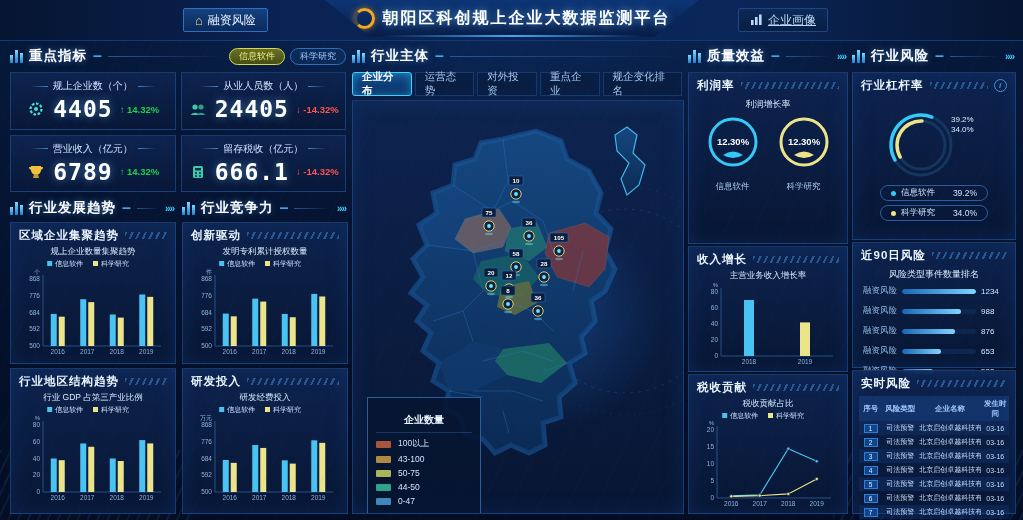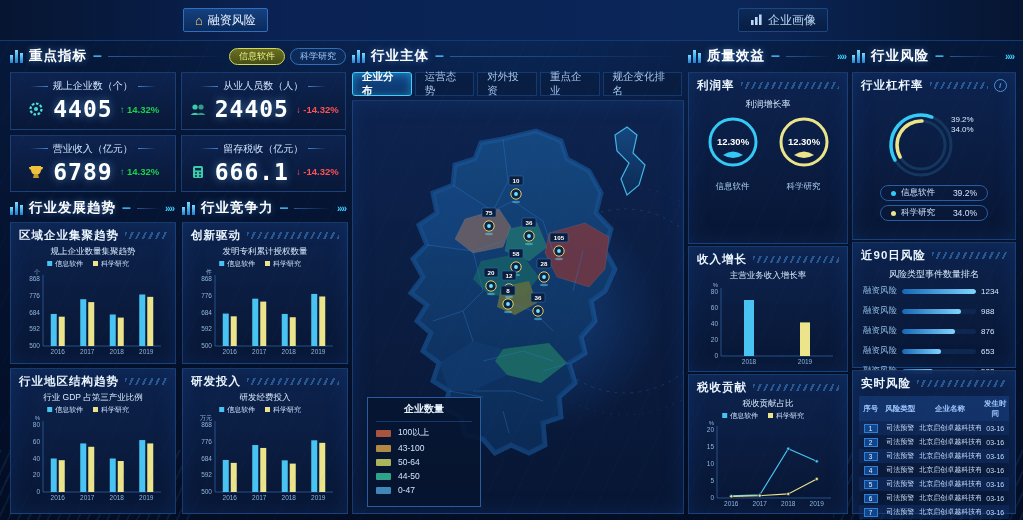--- a/index.html
+++ b/index.html
@@ -21,21 +21,21 @@
       display:flex;align-items:center;justify-content:center;gap:8px;
       box-shadow:0 2px 10px rgba(40,140,255,.35);}
   .title-plate::after{content:"";position:absolute;left:15%;right:15%;bottom:0;height:2px;
       background:linear-gradient(90deg,transparent,#3fa9f5,transparent);}
   .logo{width:15px;height:15px;border-radius:50%;border:3px solid #f5a623;border-left-color:rgba(245,166,35,.25);
       box-shadow:0 0 6px rgba(245,166,35,.6);} 
   .main-title{color:#fff;font-size:16px;font-weight:bold;letter-spacing:2px;text-shadow:0 0 8px rgba(110,190,255,.7);}
   .navbtn{position:absolute;top:8px;height:22px;display:flex;align-items:center;gap:5px;padding:0 11px;
       font-size:12px;color:#e8f3ff;cursor:pointer;border:1px solid #2f6fbd;border-radius:2px;
       background:linear-gradient(180deg,#15417f,#0b2a5c);} 
-  .navbtn.ghost{border-color:#1c4684;background:linear-gradient(180deg,#0c2a58,#081d42);color:#bcd8f7;}
+  .navbtn.ghost{border-color:#1c4684;background:linear-gradient(180deg,#0c2a58,#081d42);color:#bcd8f7;text-decoration:underline;}
   .navbtn .glyph{color:#ffd76b;font-size:13px;line-height:1;}
   .navbtn svg{display:block}
   
   .phead{position:absolute;display:flex;align-items:center;gap:6px;height:20px;}
   .phead .bars{display:flex;align-items:flex-end;gap:2px;}
   .phead .bars i{display:block;width:3px;background:linear-gradient(180deg,#79dcff,#1f7fd0);}
   .phead .bars i:nth-child(1){height:8px}.phead .bars i:nth-child(2){height:13px}.phead .bars i:nth-child(3){height:10px}
   .phead .t{color:#fff;font-weight:bold;font-size:13.5px;letter-spacing:1px;text-shadow:0 0 6px rgba(100,180,255,.5);}
   .phead .dash{color:#3fa9e8;font-weight:bold;}
   .phead .line{flex:1;height:1px;background:linear-gradient(90deg,#2a5795,transparent);}
@@ -73,21 +73,21 @@
   .tabs{position:absolute;display:flex;gap:3px;height:24px;align-items:stretch;}
   .tab{display:flex;align-items:center;padding:0 9px;font-size:10.5px;color:#a8c8ef;cursor:pointer;
       border:1px solid rgba(47,111,189,.35);background:rgba(10,28,62,.6);}
   .tab.on{color:#fff;font-weight:bold;border:1px solid #3fd0ff;border-radius:3px;
       background:linear-gradient(180deg,#11508f,#0c2f66);box-shadow:0 0 8px rgba(63,208,255,.45) inset;}
   
   .map-card{overflow:hidden;}
   .map-glow{position:absolute;left:70px;top:90px;width:250px;height:250px;border-radius:50%;
       background:radial-gradient(circle,rgba(36,120,220,.35),transparent 65%);}
   .map-legend{position:absolute;left:14px;top:296px;width:96px;background:rgba(6,20,48,.88);
-      border:1px solid #2a5ca0;padding:4px 8px 7px;z-index:3;}
+      border:1px solid #2a5ca0;padding:15px 8px 7px;z-index:3;}
   .map-legend .lt{color:#eaf5ff;font-size:10px;font-weight:bold;text-align:center;padding-bottom:5px;
       border-bottom:1px solid rgba(47,111,189,.4);margin-bottom:5px;}
   .lrow{display:flex;align-items:center;gap:7px;margin:4px 0;font-size:8.5px;color:#cfe4ff;}
   .lrow .sw{width:15px;height:7px;border-radius:1px;flex:0 0 15px;}
   
   .gauges{display:flex;justify-content:space-around;padding:4px 8px 0;}
   .gauge{text-align:center;}
   .gauge-lab{font-size:8.5px;color:#a9cdf3;margin-top:4px;}
   .pills{display:flex;flex-direction:column;align-items:center;gap:4px;margin-top:-2px;}
   .pill{display:flex;align-items:center;gap:6px;border:1px solid #2a5ca0;border-radius:8px;
@@ -110,20 +110,24 @@
 <body>
 
 <div class="stage">
   <div class="hatch-corner" style="left:-30px;bottom:-20px;"></div>
   <div class="hatch-corner" style="right:-30px;bottom:-20px;"></div>
 
   <div class="topbar">
     <div class="navbtn" style="left:183px">
       <span class="glyph">⌂</span>
       <span>融资风险</span>
+    </div>
+    <div class="title-plate">
+      <span class="logo"></span>
+      <span class="main-title">朝阳区科创规上企业大数据监测平台</span>
     </div>
     <div class="navbtn ghost" style="left:738px">
       <svg width="13" height="12" viewBox="0 0 13 12">
         <rect x="1" y="6" width="2.6" height="5" fill="#bcd8f7"></rect>
           <rect x="5" y="3" width="2.6" height="8" fill="#bcd8f7"></rect>
           <rect x="9" y="0.5" width="2.6" height="10.5" fill="#bcd8f7"></rect>
       </svg>
       <span>企业画像</span>
     </div>
   </div>
@@ -472,21 +476,21 @@
           <div class="lrow">
             <span class="sw" style="background: rgb(168, 85, 64);"></span>
             <span>100以上</span>
           </div>
           <div class="lrow">
             <span class="sw" style="background: rgb(176, 138, 69);"></span>
             <span>43-100</span>
           </div>
           <div class="lrow">
             <span class="sw" style="background: rgb(169, 180, 92);"></span>
-            <span>50-64</span>
+            <span>50-75</span>
           </div>
           <div class="lrow">
             <span class="sw" style="background: rgb(47, 163, 137);"></span>
             <span>44-50</span>
           </div>
           <div class="lrow">
             <span class="sw" style="background: rgb(63, 135, 184);"></span>
             <span>0-47</span>
           </div>
         </div>

